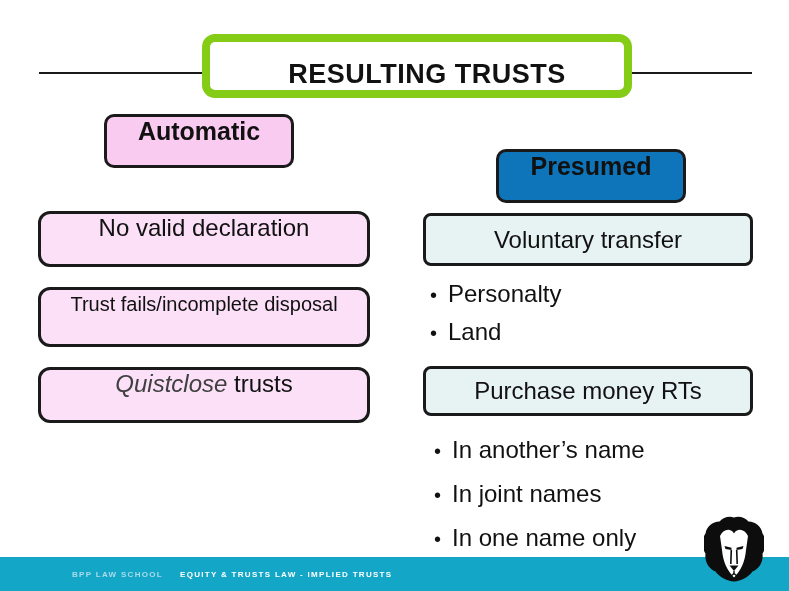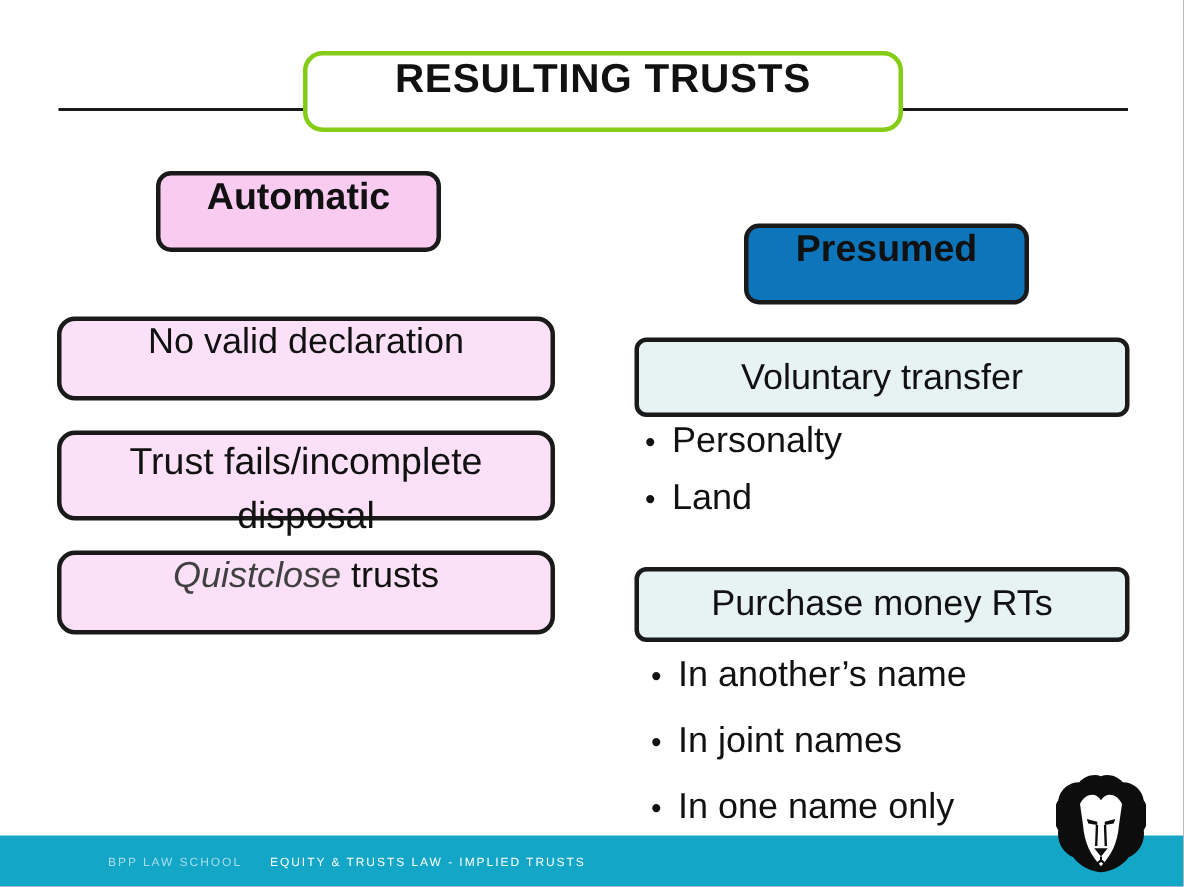--- a/index.html
+++ b/index.html
@@ -5,61 +5,61 @@
   html,body { margin:0; padding:0; background:#888; }
   .slide {
     position:relative; width:789px; height:591px; background:#ffffff;
     overflow:hidden; font-family:"Liberation Sans", sans-serif; color:#111;
     margin:0 auto;
   }
   .abs { position:absolute; }
   .rule { height:2px; background:#1a1a1a; top:72px; }
   .title-box {
     left:202px; top:34px; width:394px; height:48px;
-    background:#fff; border:3px solid #84cc16; border-radius:13px;
-    display:flex; align-items:flex-start; justify-content:center;
-    font-weight:bold; font-size:27px; letter-spacing:0.5px;
+    background:#fff; border:8px solid #84cc16; border-radius:13px;
+    display:flex; align-items:flex-end; justify-content:center;
+    font-weight:bold; font-size:27px; letter-spacing:0.5px;padding-left:20px;
   }
   .hdr {
     border:3px solid #1a1a1a; border-radius:10px;
     display:flex; justify-content:center;
     font-weight:bold; font-size:25px;
   }
   .hdr-auto { left:104px; top:114px; width:184px; height:48px; background:#F9CBF1; }
   .hdr-pres { left:496px; top:113px; width:184px; height:48px; background:#0E75BB;margin-top:36px; }
   .lbox {
     left:38px; width:326px; background:#FBE0F7;
     border:3px solid #1a1a1a; border-radius:12px;
     display:flex; align-items:flex-start; justify-content:center;
     font-size:24px; text-align:center;
   }
   .rbox {
     left:423px; width:324px; background:#E7F3F2;
     border:3px solid #1a1a1a; border-radius:8px;
     display:flex; align-items:center; justify-content:center;
-    font-size:24px; text-align:center;margin-top:12px;
+    font-size:24px; text-align:center;
   }
   .item1 { top:211px; height:50px; }
-  .item2 { top:287px; height:54px; font-size:25px; line-height:1.45; }
+  .item2 { top:287px; height:54px; font-size:20px; line-height:1.45; }
   .item3 { top:367px; height:50px; }
   .item4 { top:446px; height:50px; }
   .vbox  { top:213px; height:47px; }
   .pbox  { top:366px; height:44px; }
   .q-italic { font-style:italic; color:#404040; }
   ul.bullets { list-style:none; margin:0; padding:0; font-size:24px; }
   ul.bullets li { display:flex; align-items:baseline; }
   ul.bullets .dot { width:18px; flex:0 0 18px; font-size:20px; }
   .blist1 { left:430px; top:280px; }
   .blist1 li { height:38px; align-items:center; }
   .blist2 { left:434px; top:436px; }
   .blist2 li { height:44px; align-items:center; }
   .footer-bar { left:0; top:557px; width:789px; height:34px; background:#14A6C7; }
   .footer-text {
     position:absolute; top:13px; font-size:8px; letter-spacing:1.3px;
-    font-weight:normal; text-transform:uppercase; white-space:nowrap;
+    font-weight:bold; text-transform:uppercase; white-space:nowrap;
   }
   .ft-school { left:72px; color:#A9DCEA; }
   .ft-course { left:180px; color:#ffffff; }
   .logo { left:704px; top:516px; width:60px; height:66px; }
 </style>
 </head>
 <body>
 
 <div class="slide">
 

